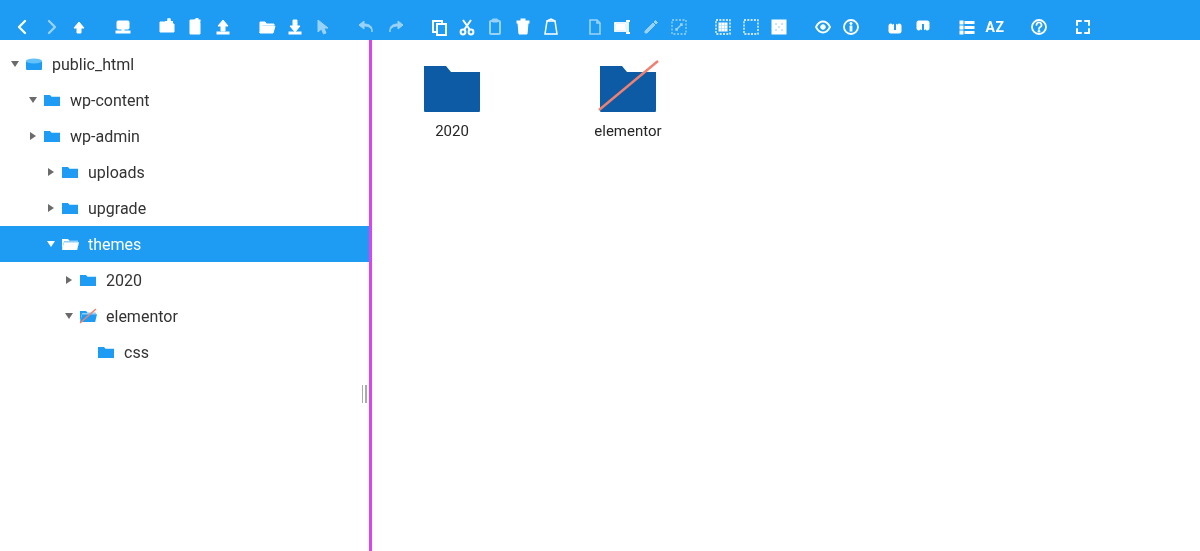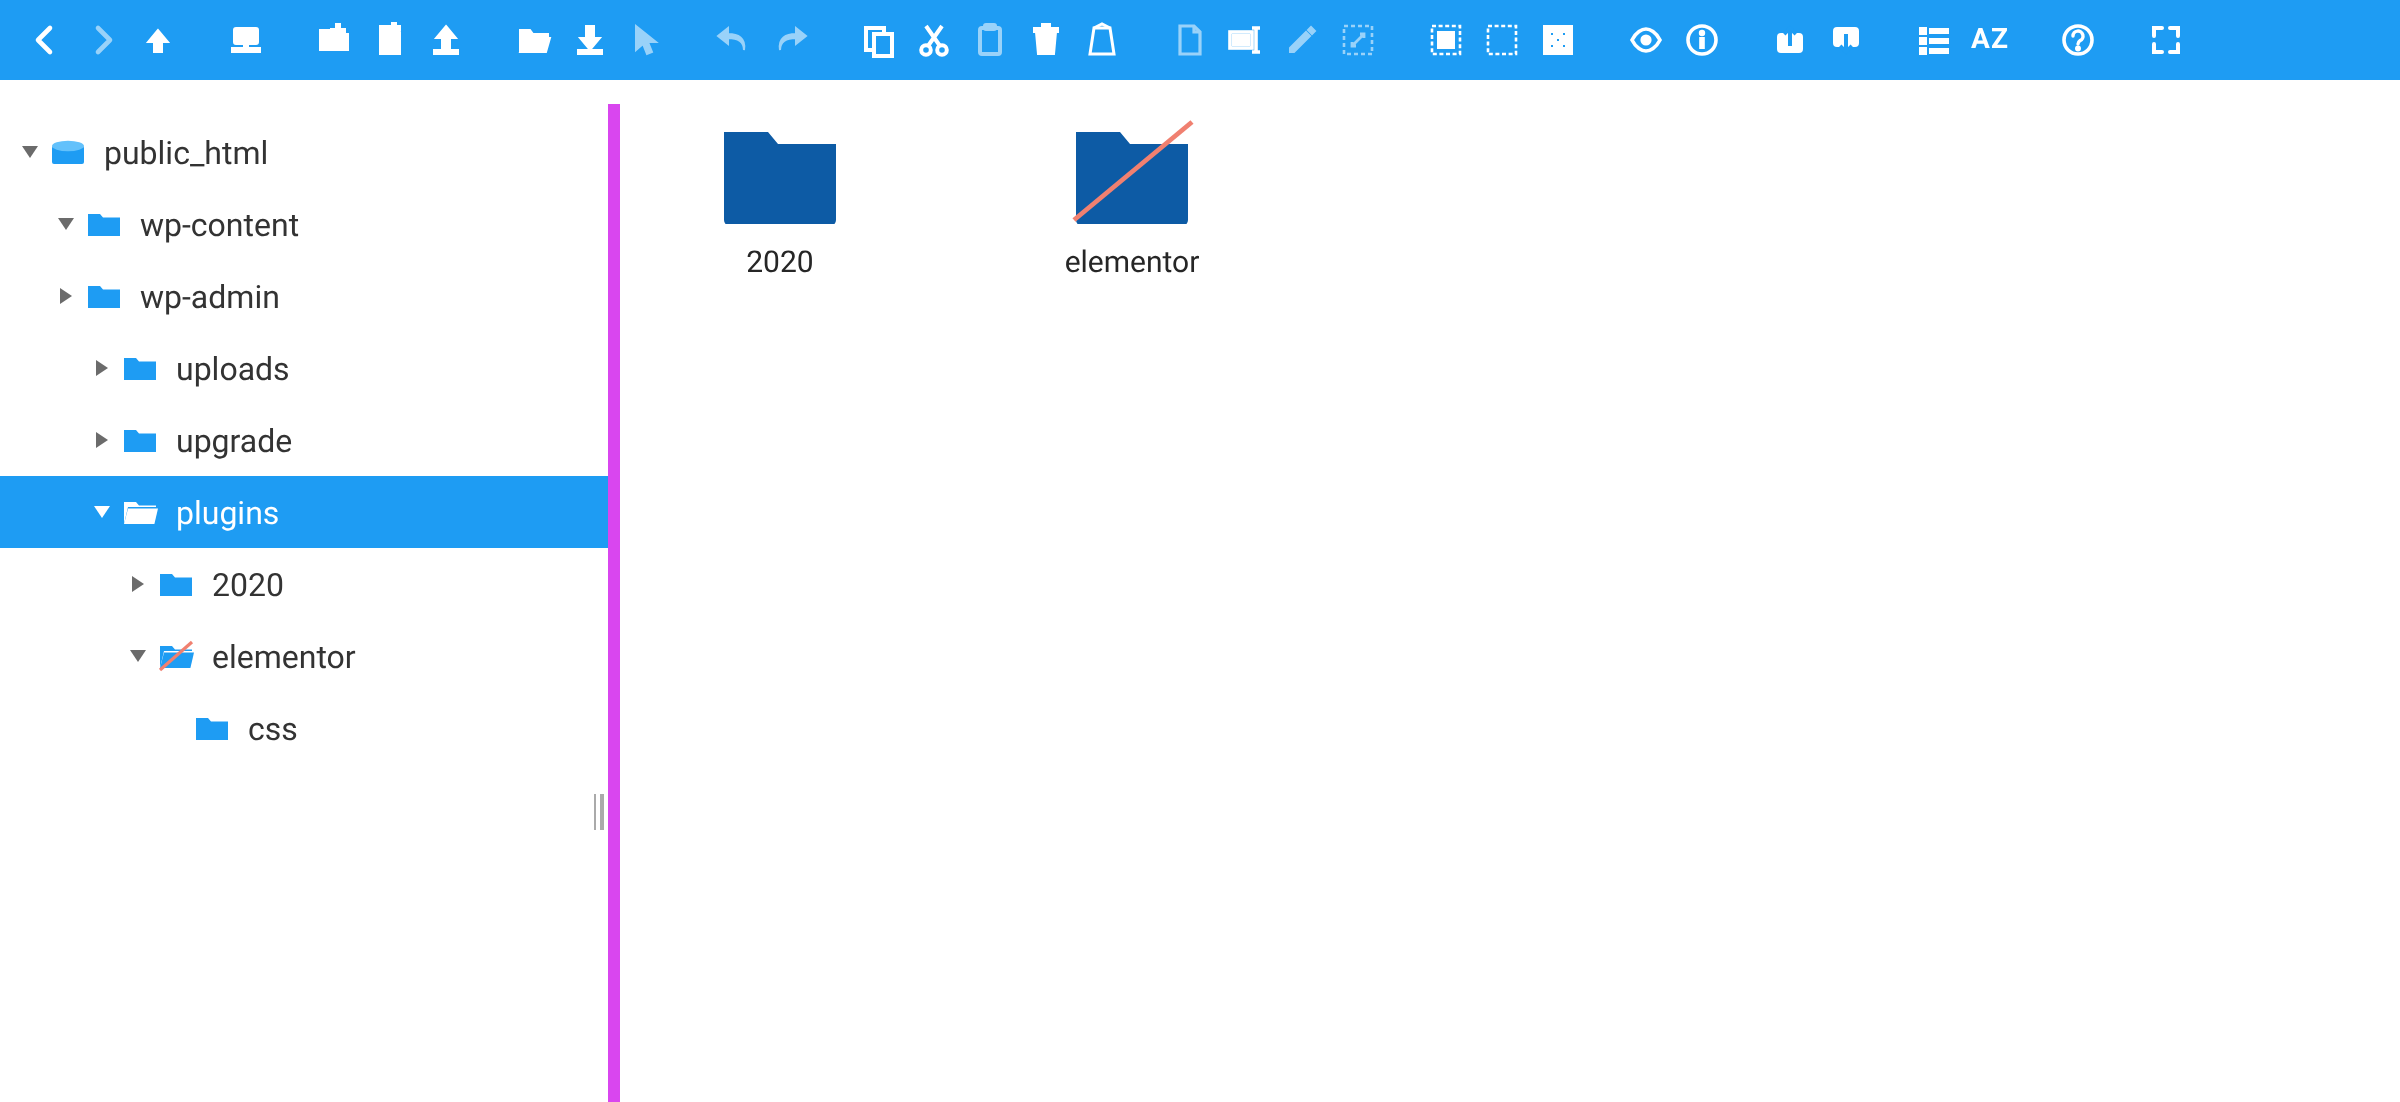--- a/index.html
+++ b/index.html
@@ -11,21 +11,21 @@
     height: 551px;
     overflow: hidden;
     background: #fff;
   }
 
   
   .toolbar {
     background: #1e9cf3;
     height: 40px;
     display: flex;
-    align-items: center;
+    align-items: flex-end;
     padding: 0 10px;
     gap: 2px;
   }
   .tool-btn {
     width: 26px;
     height: 26px;
     display: flex;
     align-items: center;
     justify-content: center;
     border-radius: 3px;
@@ -43,26 +43,25 @@
     width: 26px;
     text-align: center;
   }
 
   
   .main {
     display: flex;
     height: calc(100% - 40px);
   }
   .sidebar {
-    width: 310px;
-    border-right: 6px solid #d946ef;
+    width: 372px;
+    border-right: 3px solid #d946ef;
     overflow-y: auto;
     padding-top: 6px;
     position: relative;
-    margin-top: 12px;
   }
   .content {
     flex: 1;
     padding: 18px 20px;
     display: flex;
     gap: 56px;
     align-items: flex-start;
   }
   .tree-row {
     display: flex;
@@ -473,21 +472,21 @@
       <span class="tree-toggle">
           <svg viewBox="0 0 10 10">
             <use href="#tri-down"></use>
           </svg>
         </span>
       <span class="tree-icon">
           <svg viewBox="0 0 18 16">
             <use href="#svg-folder-open"></use>
           </svg>
         </span>
-      <span class="tree-label">plugins</span>
+      <span class="tree-label">themes</span>
     </div>
 
     <div class="tree-row" style="--indent:62px">
       <span class="tree-toggle">
           <svg viewBox="0 0 10 10">
             <use href="#tri-right"></use>
           </svg>
         </span>
       <span class="tree-icon">
           <svg viewBox="0 0 18 16">

